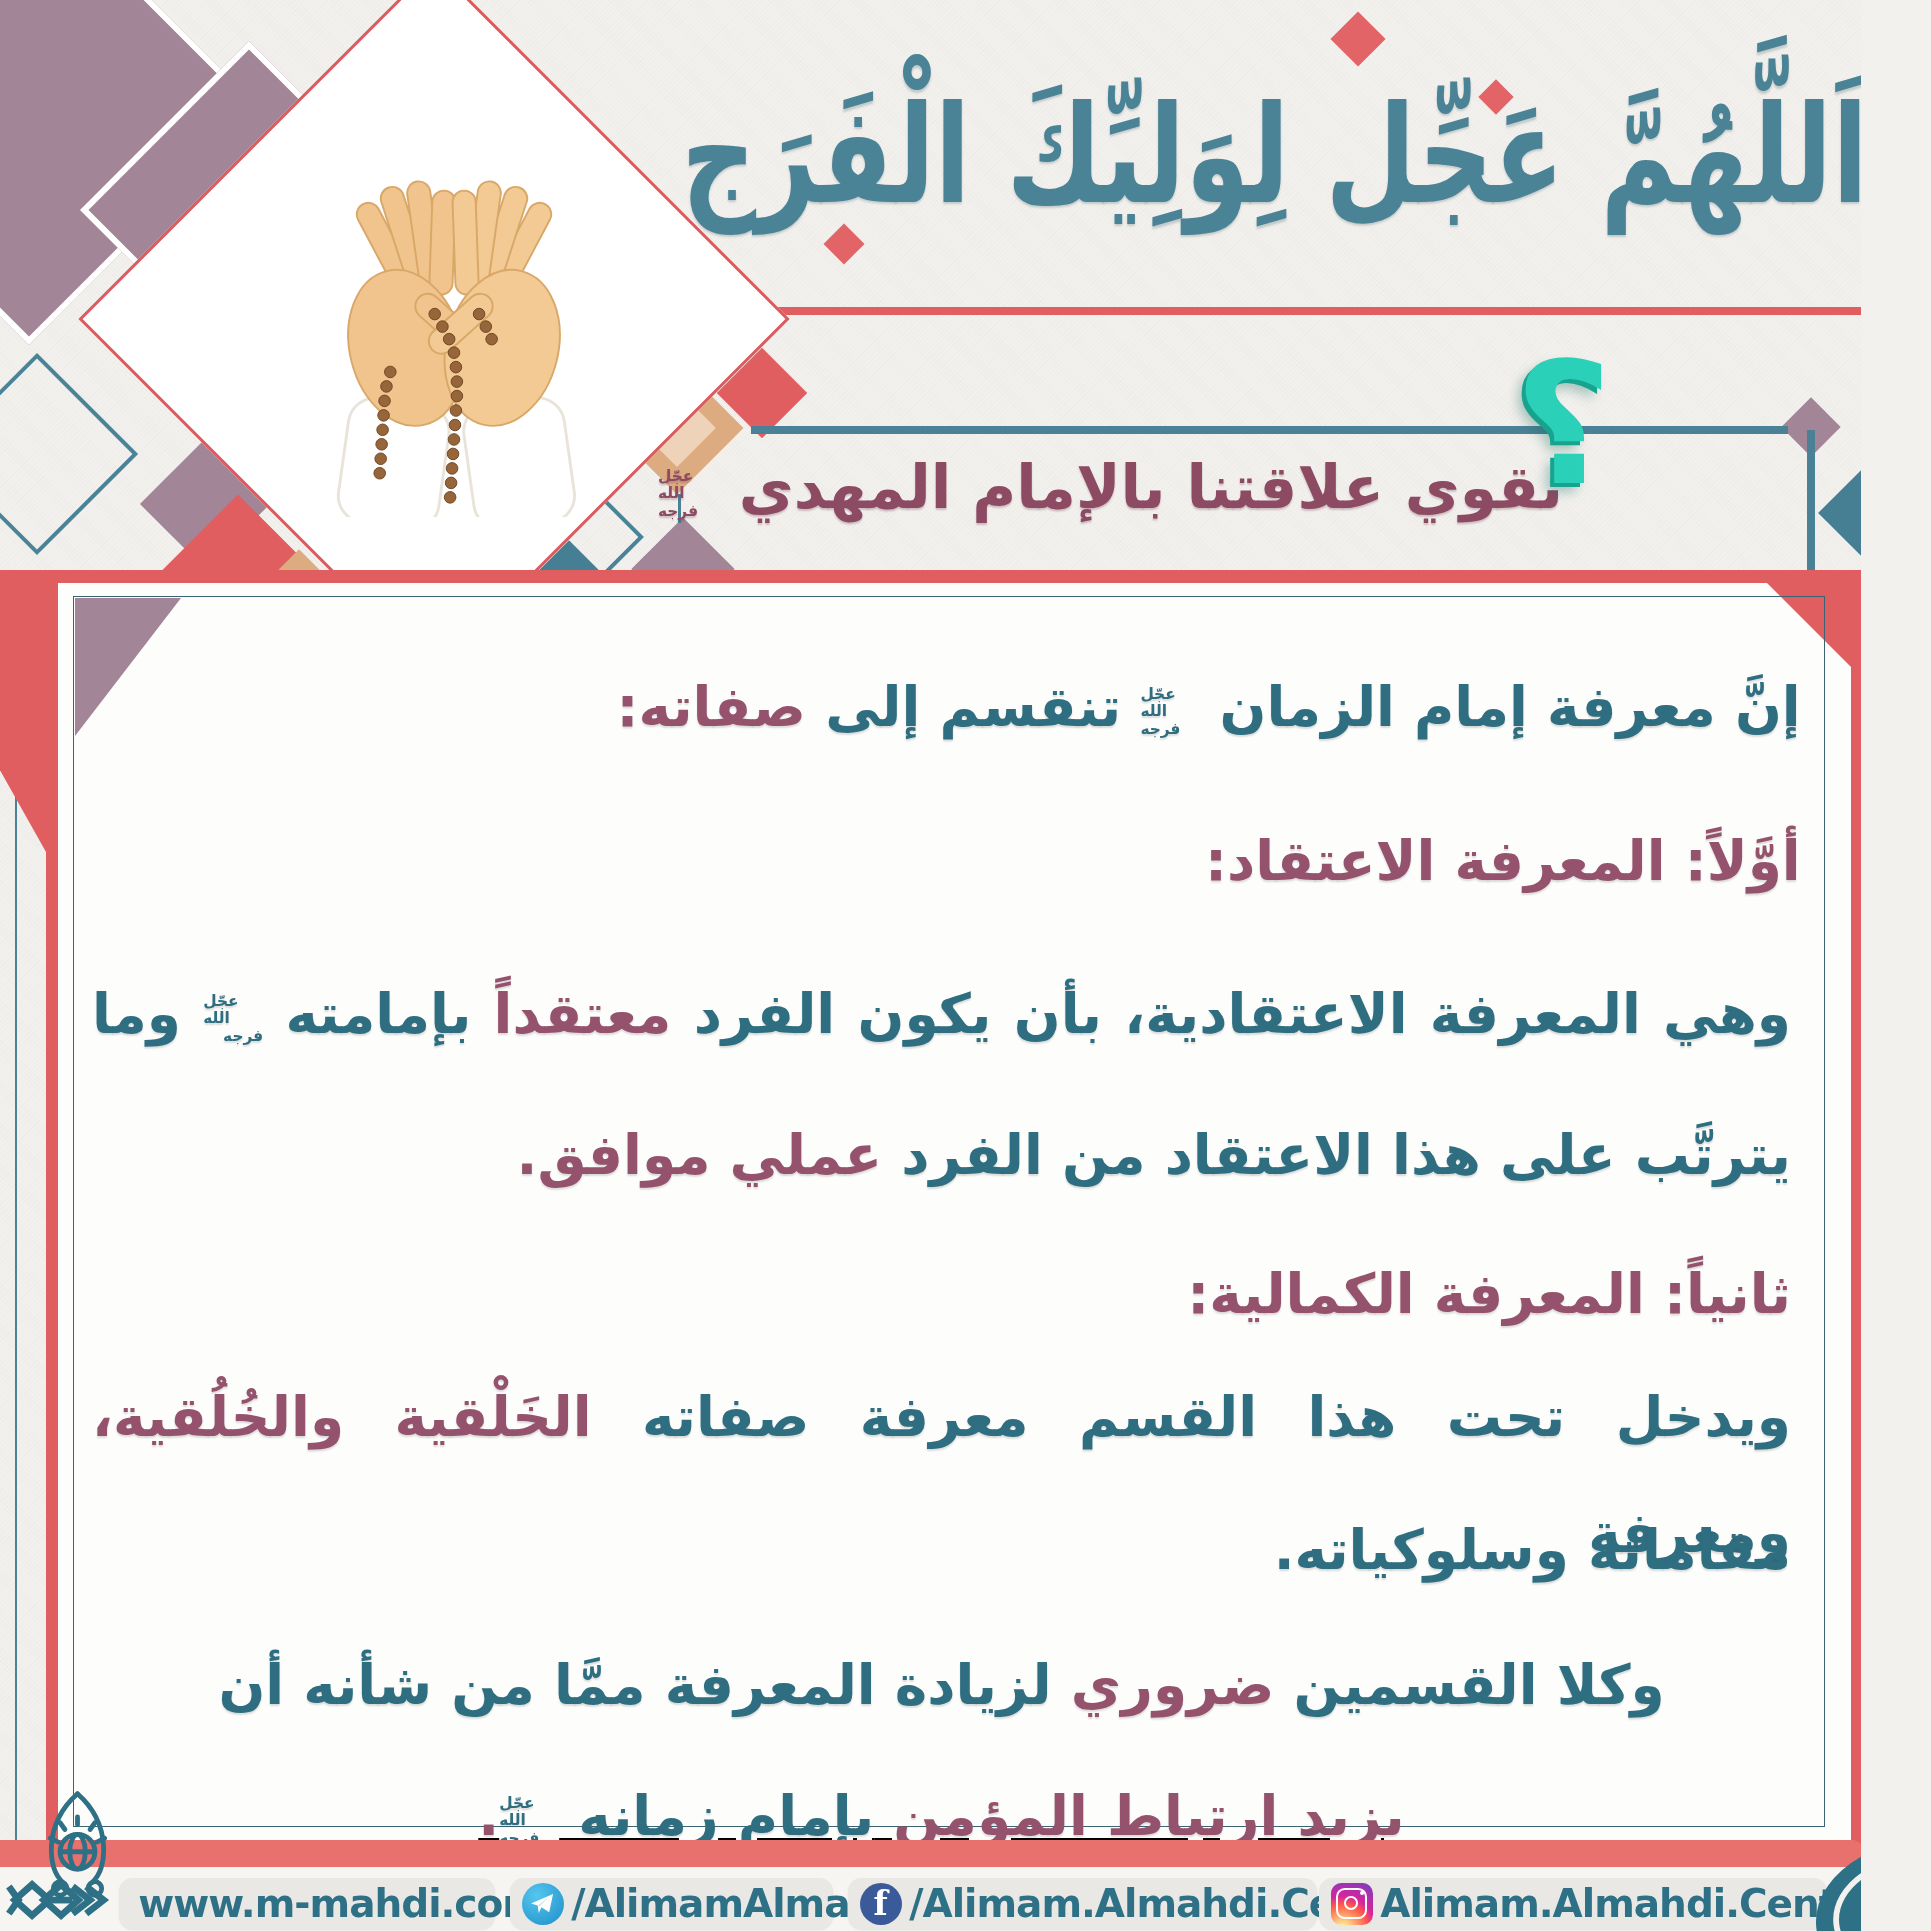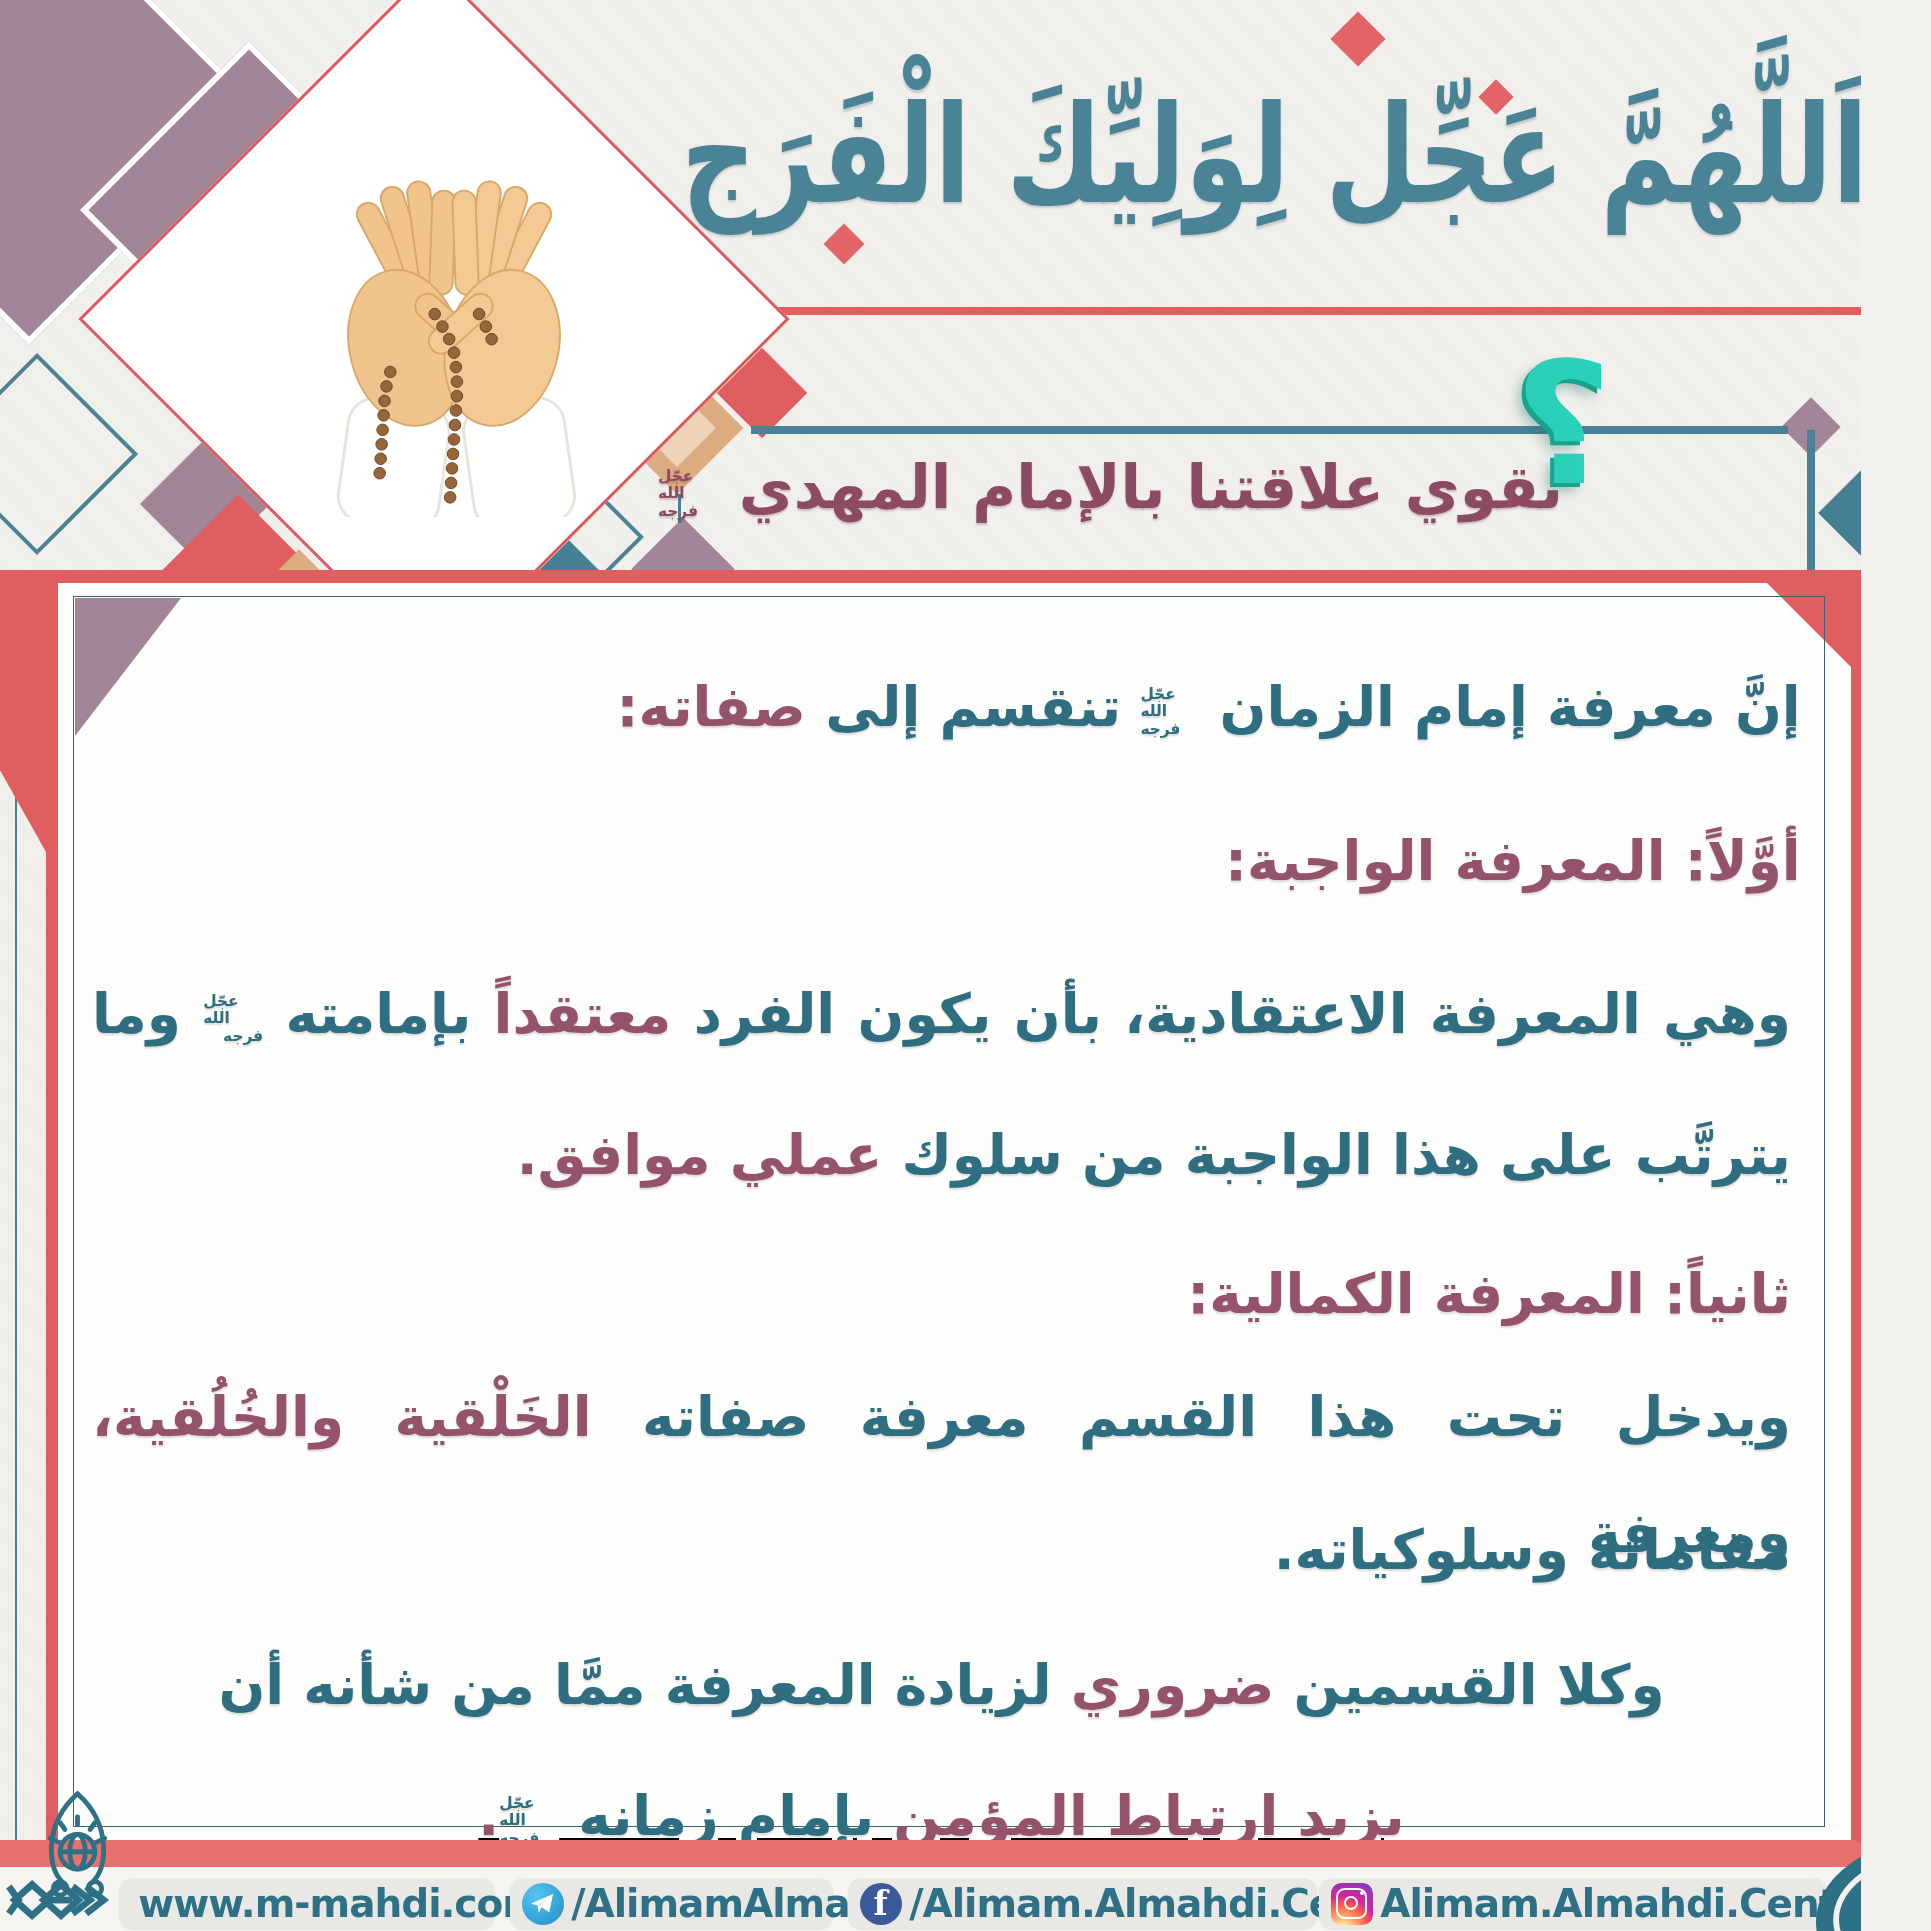--- a/index.html
+++ b/index.html
@@ -173,27 +173,27 @@
   <div class="bR"></div>
   <div class="wedgeTR"></div>
   <div class="ribbonL"></div>
   <div class="inner"></div>
   <div class="cornerMauve"></div>
 
   <div class="line rgt" style="top:649px;padding-left:9.7px;">
     <span class="t">إنَّ معرفة إمام الزمان </span><span class="hon t">عجّل الله فرجه</span><span class="t"> تنقسم إلى </span><span class="m">صفاته:</span>
   </div>
   <div class="line rgt" style="top:803px;padding-left:9.7px;">
-    <span class="m" style="padding-left:246px;display:inline-block;">أوَّلاً: المعرفة الواجبة:</span>
+    <span class="m" style="padding-left:246px;display:inline-block;">أوَّلاً: المعرفة الاعتقاد:</span>
   </div>
   <div class="line jst" style="top:956px;">
     <span class="t">وهي المعرفة الاعتقادية، بأن يكون الفرد </span><span class="m">معتقداً </span><span class="t">بإمامته </span><span class="hon t">عجّل الله فرجه</span><span class="t"> وما</span>
   </div>
   <div class="line rgt" style="top:1097px;">
-    <span class="t" style="padding-left:0;">يترتَّب على هذا الواجبة من سلوك </span><span class="m">عملي موافق.</span>
+    <span class="t" style="padding-left:0;">يترتَّب على هذا الاعتقاد من الفرد </span><span class="m">عملي موافق.</span>
   </div>
   <div class="line rgt" style="top:1236px;">
     <span class="m" style="padding-left:319px;display:inline-block;">ثانياً: المعرفة الكمالية:</span>
   </div>
   <div class="line jst" style="top:1359px;">
     <span class="t">ويدخل تحت هذا القسم معرفة صفاته </span><span class="m">الخَلْقية والخُلُقية،</span><span class="t"> ومعرفة</span>
   </div>
   <div class="line rgt" style="top:1492px;">
     <span class="t">مقاماته وسلوكياته.</span>
   </div>

